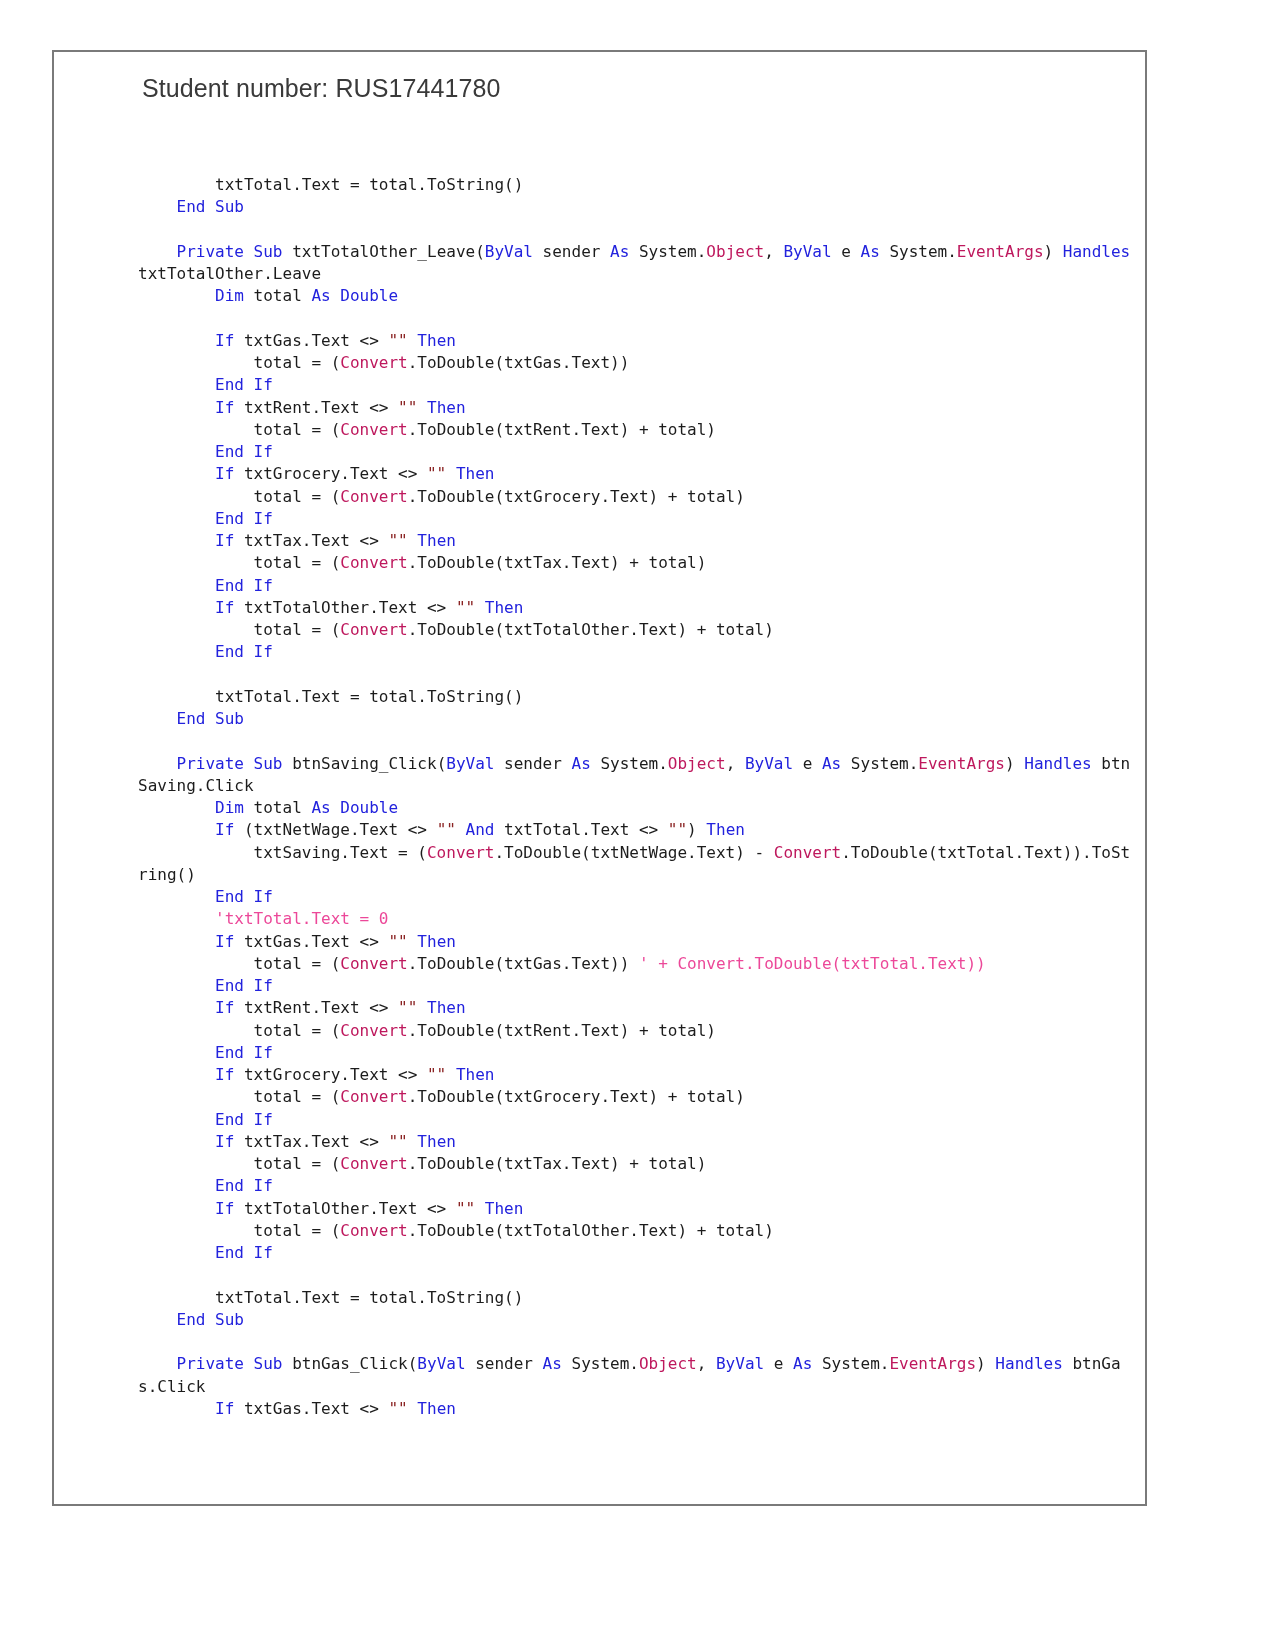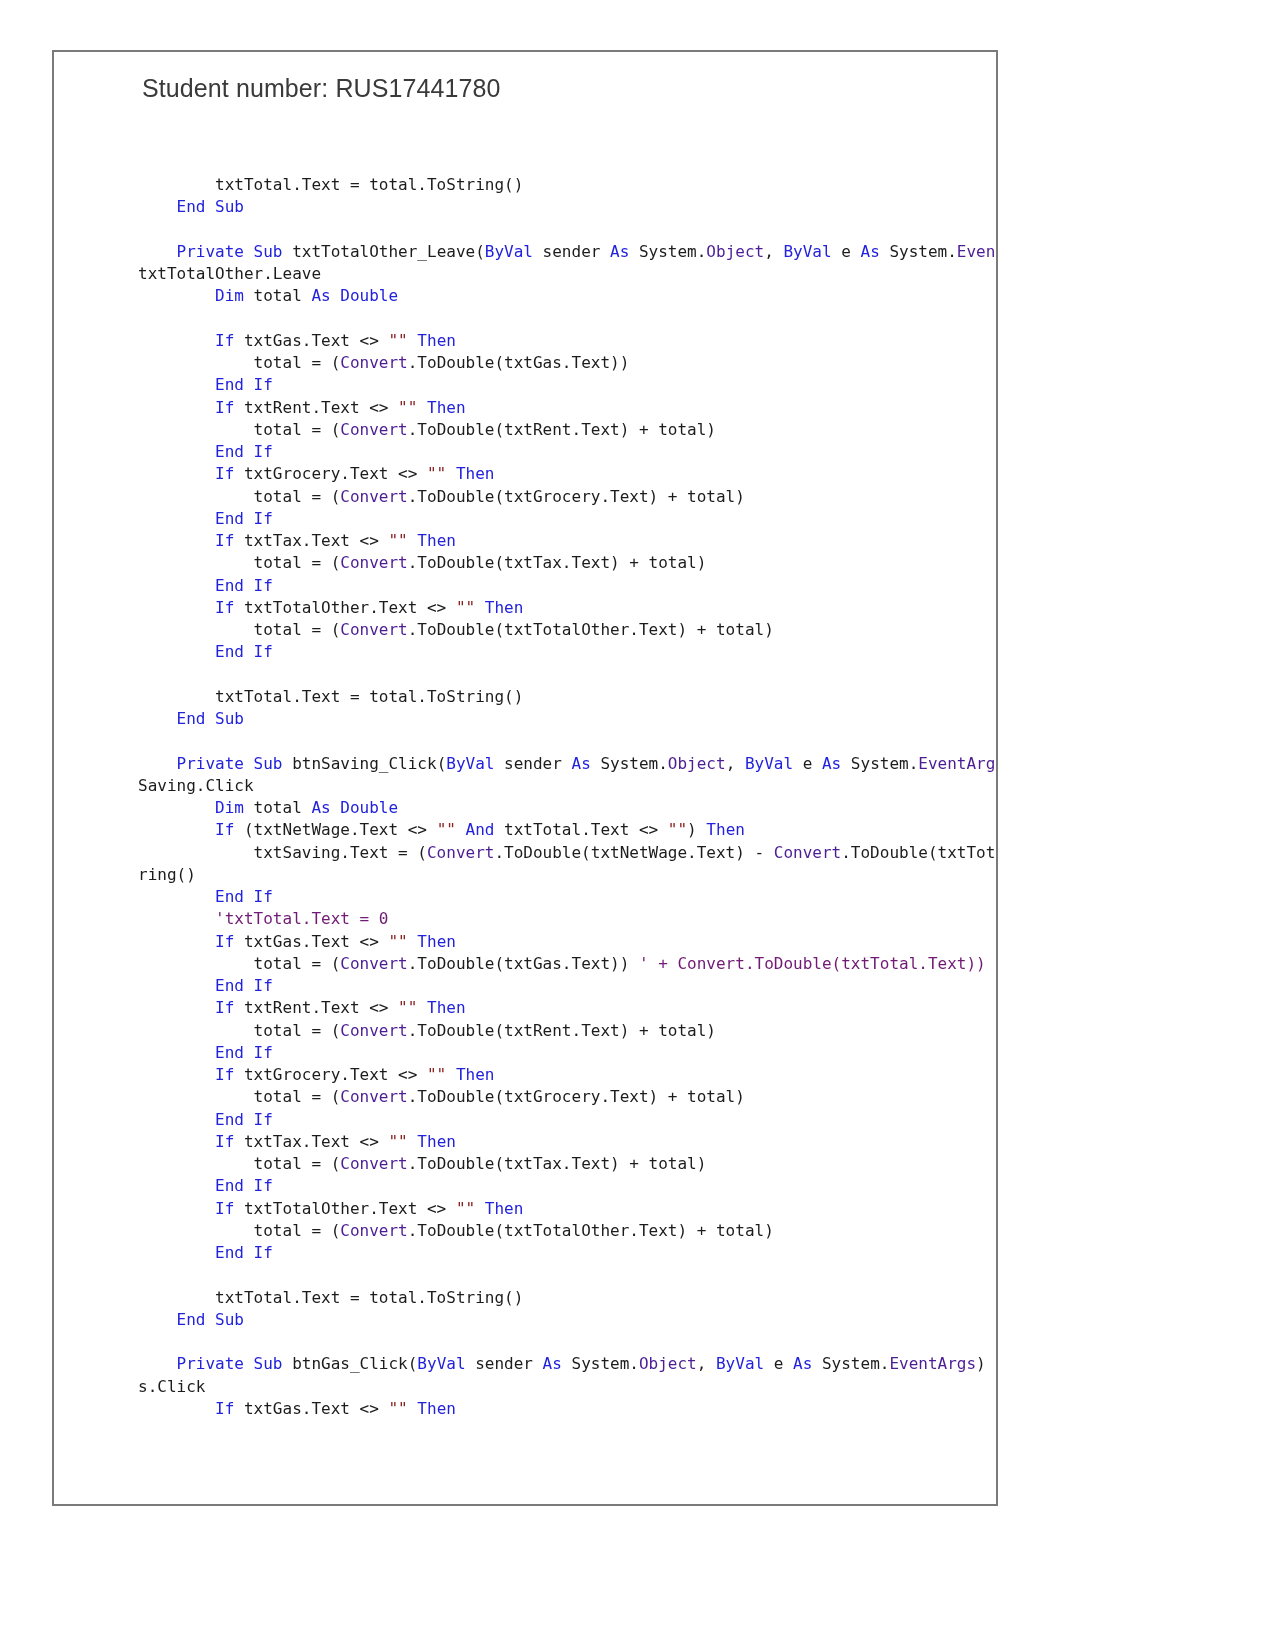--- a/index.html
+++ b/index.html
@@ -11,21 +11,21 @@
   body {
     width: 1275px;
     height: 1650px;
     font-family: "Liberation Sans", sans-serif;
     -webkit-font-smoothing: antialiased;
   }
   #page {
     position: absolute;
     left: 52px;
     top: 50px;
-    width: 946px;
+    width: 1095px;
     height: 1456px;
     border: 2px solid #7a7a7a;
     background: #ffffff;
     box-sizing: border-box;
     overflow: hidden;
   }
   #page-title {
     position: absolute;
     left: 88px;
     top: 22px;
@@ -45,23 +45,23 @@
     font-size: 16px;
     line-height: 22.25px;
     color: #1c1c1c;
     white-space: pre-wrap;
     word-break: break-all;
     overflow-wrap: anywhere;
     tab-size: 4;
   }
   .ln { display: block; min-height: 22.25px; }
   .kw  { color: #2222dd; }
-  .typ { color: #4c1d95; margin-top: 28px; }
+  .typ { color: #be185d; margin-top: 28px; }
   .str { color: #8a2323; }
-  .cm  { color: #701a75; }
+  .cm  { color: #ec4899; }
   .pl  { color: #1c1c1c; }
 </style>
 </head>
 <body>
 
 <div id="page">
 
   <div id="page-title">Student number: RUS17441780</div>
 
   <div id="code-block"><span class="ln"><span class="pl">        txtTotal.Text = total.ToString()</span></span><span class="ln"><span class="kw">    End Sub</span></span><span class="ln">&nbsp;</span><span class="ln"><span class="kw">    Private Sub</span><span class="pl"> txtTotalOther_Leave(</span><span class="kw">ByVal</span><span class="pl"> sender </span><span class="kw">As</span><span class="pl"> System.</span><span class="typ">Object</span><span class="pl">, </span><span class="kw">ByVal</span><span class="pl"> e </span><span class="kw">As</span><span class="pl"> System.</span><span class="typ">EventArgs</span><span class="pl">) </span><span class="kw">Handles</span><span class="pl"> txtTotalOther.Leave</span></span><span class="ln"><span class="kw">        Dim</span><span class="pl"> total </span><span class="kw">As Double</span></span><span class="ln">&nbsp;</span><span class="ln"><span class="kw">        If</span><span class="pl"> txtGas.Text &lt;&gt; </span><span class="str">""</span><span class="pl"> </span><span class="kw">Then</span></span><span class="ln"><span class="pl">            total = (</span><span class="typ">Convert</span><span class="pl">.ToDouble(txtGas.Text))</span></span><span class="ln"><span class="kw">        End If</span></span><span class="ln"><span class="kw">        If</span><span class="pl"> txtRent.Text &lt;&gt; </span><span class="str">""</span><span class="pl"> </span><span class="kw">Then</span></span><span class="ln"><span class="pl">            total = (</span><span class="typ">Convert</span><span class="pl">.ToDouble(txtRent.Text) + total)</span></span><span class="ln"><span class="kw">        End If</span></span><span class="ln"><span class="kw">        If</span><span class="pl"> txtGrocery.Text &lt;&gt; </span><span class="str">""</span><span class="pl"> </span><span class="kw">Then</span></span><span class="ln"><span class="pl">            total = (</span><span class="typ">Convert</span><span class="pl">.ToDouble(txtGrocery.Text) + total)</span></span><span class="ln"><span class="kw">        End If</span></span><span class="ln"><span class="kw">        If</span><span class="pl"> txtTax.Text &lt;&gt; </span><span class="str">""</span><span class="pl"> </span><span class="kw">Then</span></span><span class="ln"><span class="pl">            total = (</span><span class="typ">Convert</span><span class="pl">.ToDouble(txtTax.Text) + total)</span></span><span class="ln"><span class="kw">        End If</span></span><span class="ln"><span class="kw">        If</span><span class="pl"> txtTotalOther.Text &lt;&gt; </span><span class="str">""</span><span class="pl"> </span><span class="kw">Then</span></span><span class="ln"><span class="pl">            total = (</span><span class="typ">Convert</span><span class="pl">.ToDouble(txtTotalOther.Text) + total)</span></span><span class="ln"><span class="kw">        End If</span></span><span class="ln">&nbsp;</span><span class="ln"><span class="pl">        txtTotal.Text = total.ToString()</span></span><span class="ln"><span class="kw">    End Sub</span></span><span class="ln">&nbsp;</span><span class="ln"><span class="kw">    Private Sub</span><span class="pl"> btnSaving_Click(</span><span class="kw">ByVal</span><span class="pl"> sender </span><span class="kw">As</span><span class="pl"> System.</span><span class="typ">Object</span><span class="pl">, </span><span class="kw">ByVal</span><span class="pl"> e </span><span class="kw">As</span><span class="pl"> System.</span><span class="typ">EventArgs</span><span class="pl">) </span><span class="kw">Handles</span><span class="pl"> btnSaving.Click</span></span><span class="ln"><span class="kw">        Dim</span><span class="pl"> total </span><span class="kw">As Double</span></span><span class="ln"><span class="kw">        If</span><span class="pl"> (txtNetWage.Text &lt;&gt; </span><span class="str">""</span><span class="pl"> </span><span class="kw">And</span><span class="pl"> txtTotal.Text &lt;&gt; </span><span class="str">""</span><span class="pl">) </span><span class="kw">Then</span></span><span class="ln"><span class="pl">            txtSaving.Text = (</span><span class="typ">Convert</span><span class="pl">.ToDouble(txtNetWage.Text) - </span><span class="typ">Convert</span><span class="pl">.ToDouble(txtTotal.Text)).ToString()</span></span><span class="ln"><span class="kw">        End If</span></span><span class="ln"><span class="cm">        'txtTotal.Text = 0</span></span><span class="ln"><span class="kw">        If</span><span class="pl"> txtGas.Text &lt;&gt; </span><span class="str">""</span><span class="pl"> </span><span class="kw">Then</span></span><span class="ln"><span class="pl">            total = (</span><span class="typ">Convert</span><span class="pl">.ToDouble(txtGas.Text)) </span><span class="cm">' + Convert.ToDouble(txtTotal.Text))</span></span><span class="ln"><span class="kw">        End If</span></span><span class="ln"><span class="kw">        If</span><span class="pl"> txtRent.Text &lt;&gt; </span><span class="str">""</span><span class="pl"> </span><span class="kw">Then</span></span><span class="ln"><span class="pl">            total = (</span><span class="typ">Convert</span><span class="pl">.ToDouble(txtRent.Text) + total)</span></span><span class="ln"><span class="kw">        End If</span></span><span class="ln"><span class="kw">        If</span><span class="pl"> txtGrocery.Text &lt;&gt; </span><span class="str">""</span><span class="pl"> </span><span class="kw">Then</span></span><span class="ln"><span class="pl">            total = (</span><span class="typ">Convert</span><span class="pl">.ToDouble(txtGrocery.Text) + total)</span></span><span class="ln"><span class="kw">        End If</span></span><span class="ln"><span class="kw">        If</span><span class="pl"> txtTax.Text &lt;&gt; </span><span class="str">""</span><span class="pl"> </span><span class="kw">Then</span></span><span class="ln"><span class="pl">            total = (</span><span class="typ">Convert</span><span class="pl">.ToDouble(txtTax.Text) + total)</span></span><span class="ln"><span class="kw">        End If</span></span><span class="ln"><span class="kw">        If</span><span class="pl"> txtTotalOther.Text &lt;&gt; </span><span class="str">""</span><span class="pl"> </span><span class="kw">Then</span></span><span class="ln"><span class="pl">            total = (</span><span class="typ">Convert</span><span class="pl">.ToDouble(txtTotalOther.Text) + total)</span></span><span class="ln"><span class="kw">        End If</span></span><span class="ln">&nbsp;</span><span class="ln"><span class="pl">        txtTotal.Text = total.ToString()</span></span><span class="ln"><span class="kw">    End Sub</span></span><span class="ln">&nbsp;</span><span class="ln"><span class="kw">    Private Sub</span><span class="pl"> btnGas_Click(</span><span class="kw">ByVal</span><span class="pl"> sender </span><span class="kw">As</span><span class="pl"> System.</span><span class="typ">Object</span><span class="pl">, </span><span class="kw">ByVal</span><span class="pl"> e </span><span class="kw">As</span><span class="pl"> System.</span><span class="typ">EventArgs</span><span class="pl">) </span><span class="kw">Handles</span><span class="pl"> btnGas.Click</span></span><span class="ln"><span class="kw">        If</span><span class="pl"> txtGas.Text &lt;&gt; </span><span class="str">""</span><span class="pl"> </span><span class="kw">Then</span></span></div>

